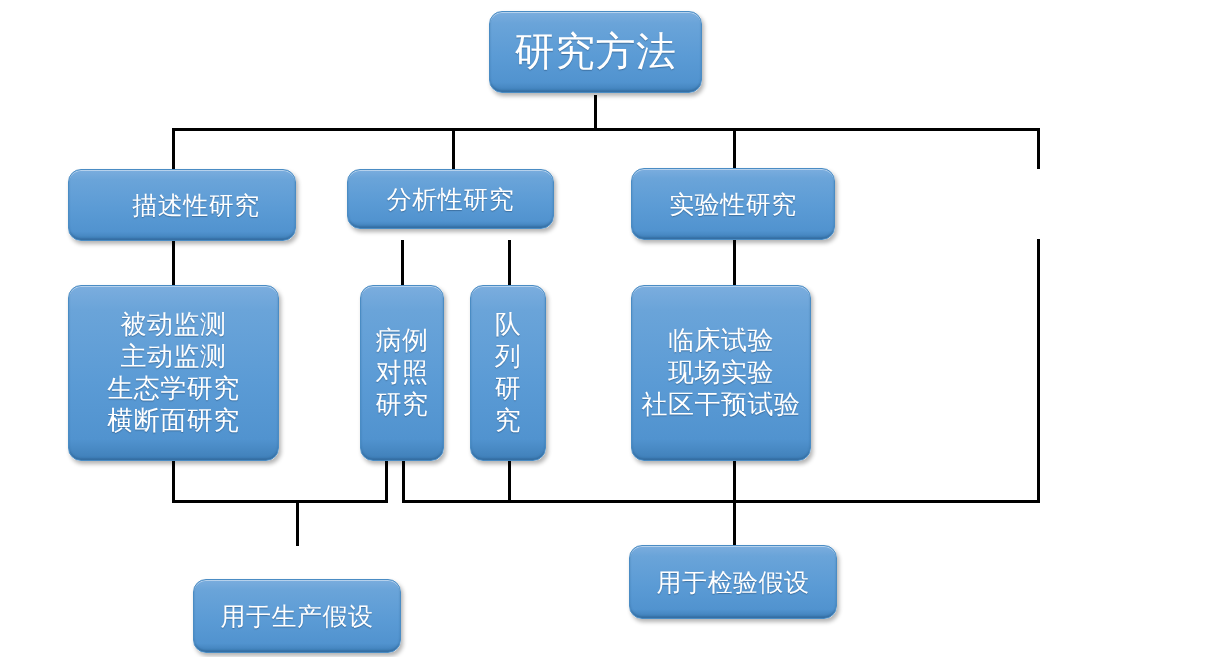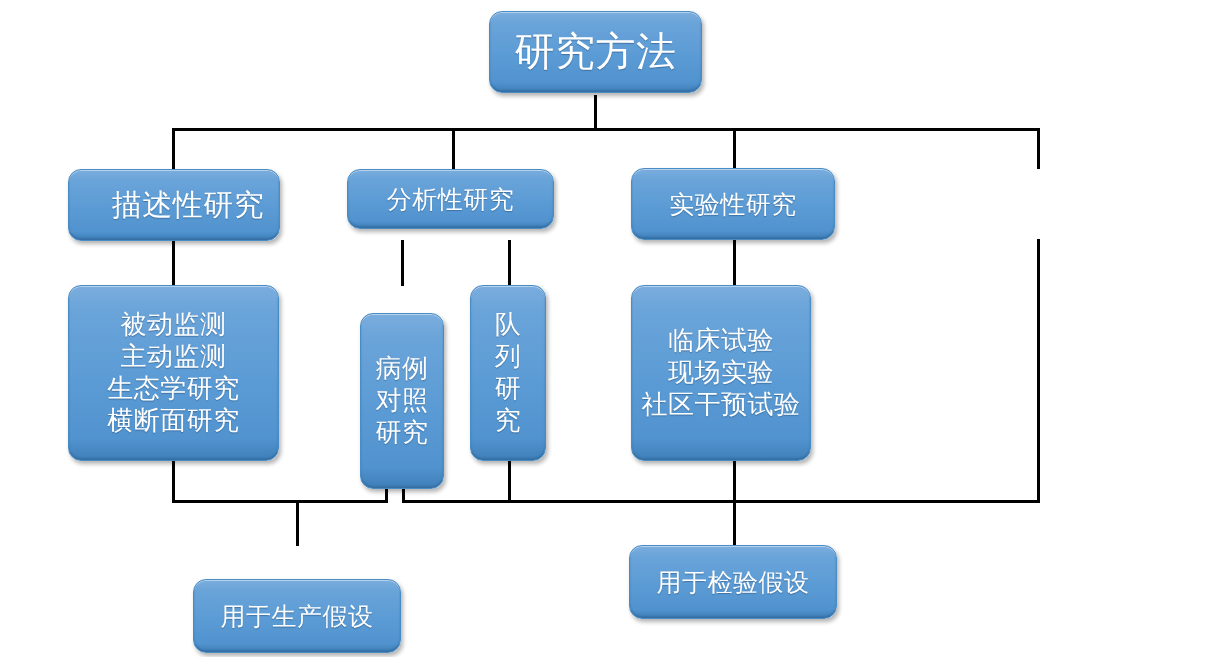--- a/index.html
+++ b/index.html
@@ -50,26 +50,26 @@
     text-align: center;
     line-height: 1.24;
     text-shadow: 0 1px 1px rgba(40,80,120,0.55);
     letter-spacing: 0.5px;
   }
   .node .label { display: block; width: 100%; padding: 0 4px; }
   .node .label .ln { display: block; white-space: pre; }
 
   
   #node-root      { left: 489px; top: 11px;  width: 213px; height: 82px;  font-size: 40px; }
-  #node-desc      { left: 68px;  top: 169px; width: 212px; height: 72px;  font-size: 30px; padding-left: 28px; }
+  #node-desc      { left: 68px;  top: 169px; width: 228px; height: 72px;  font-size: 25px; padding-left: 28px; }
   #node-analytic  { left: 347px; top: 169px; width: 207px; height: 60px;  font-size: 25px; }
   #node-experim   { left: 631px; top: 168px; width: 204px; height: 72px;  font-size: 25px; }
   #node-meta      { left: 913px; top: 167px; width: 253px; height: 72px;  font-size: 25px; }
   #node-desc-sub  { left: 68px;  top: 285px; width: 211px; height: 176px; font-size: 26px; }
-  #node-case      { left: 360px; top: 285px; width: 84px;  height: 176px; font-size: 26px; margin-top: 28px; }
+  #node-case      { left: 360px; top: 285px; width: 84px;  height: 176px; font-size: 26px; }
   #node-cohort    { left: 470px; top: 285px; width: 76px;  height: 176px; font-size: 26px; }
   #node-exp-sub   { left: 631px; top: 285px; width: 180px; height: 176px; font-size: 26px; }
   #node-generate  { left: 193px; top: 545px; width: 208px; height: 74px;  font-size: 25px; margin-top: 34px; }
   #node-test      { left: 629px; top: 545px; width: 208px; height: 74px;  font-size: 25px; }
 
   #node-meta .label { font-size: 25px; }
   #node-meta .ln { font-weight: normal; }
 </style>
 </head>
 <body>

